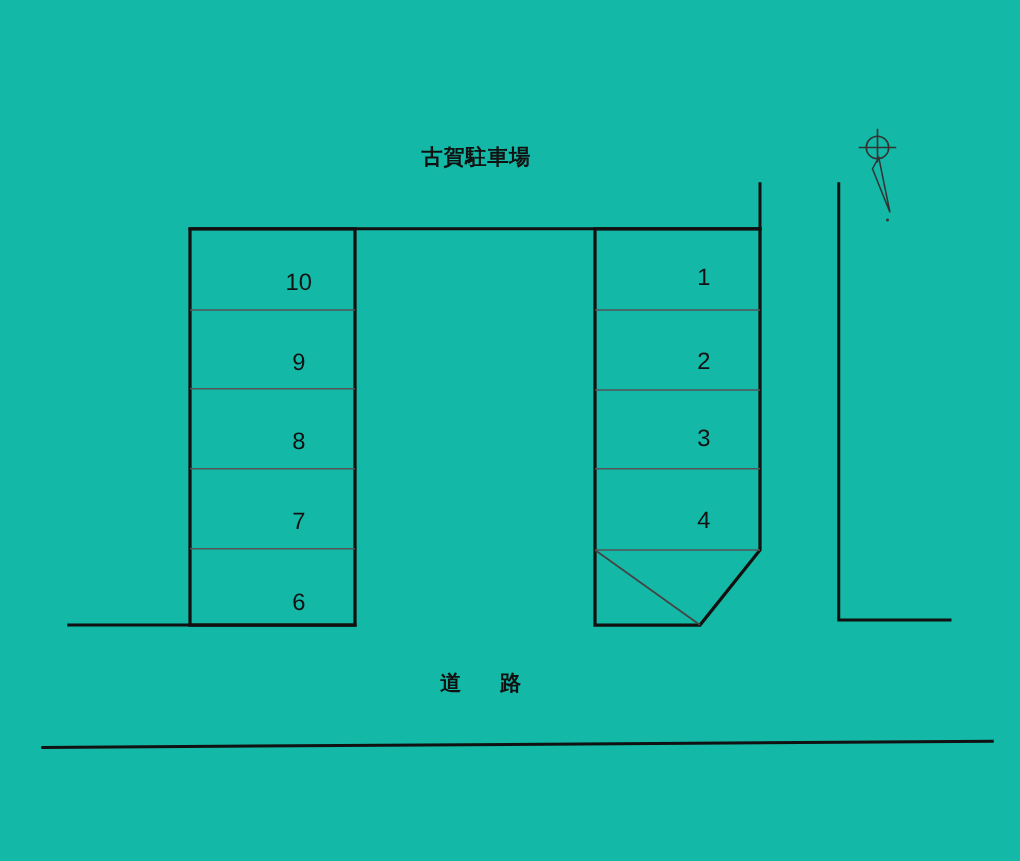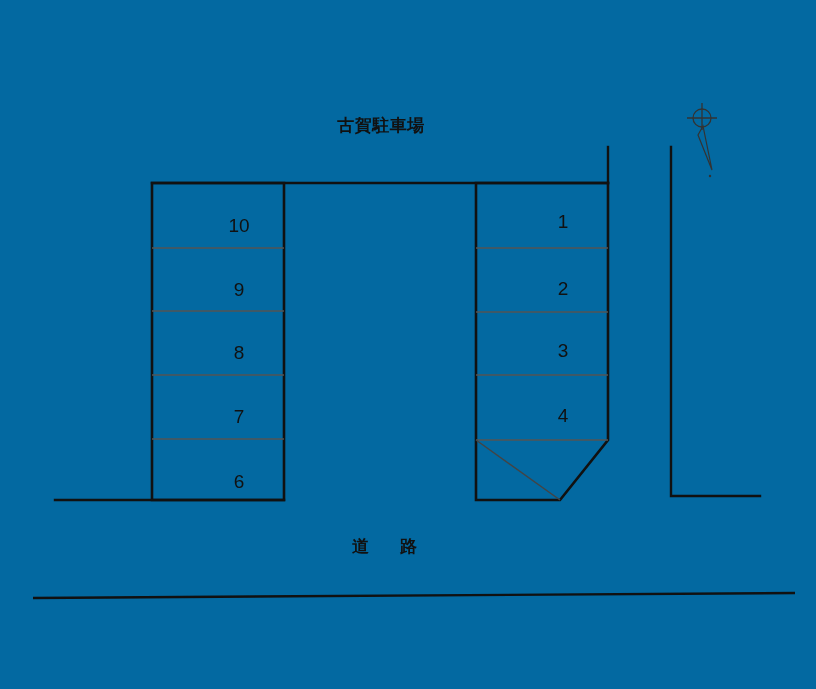--- a/index.html
+++ b/index.html
@@ -8,21 +8,21 @@
     padding: 0;
     background: #ffffff;
   }
   body {
     font-family: "Liberation Sans", "DejaVu Sans", sans-serif;
   }
   #canvas {
     position: relative;
     width: 816px;
     height: 689px;
-    background: #0369a1;
+    background: #14b8a6;
     overflow: hidden;
   }
   #plan-svg {
     position: absolute;
     left: 0;
     top: 0;
     width: 816px;
     height: 689px;
     display: block;
   }

